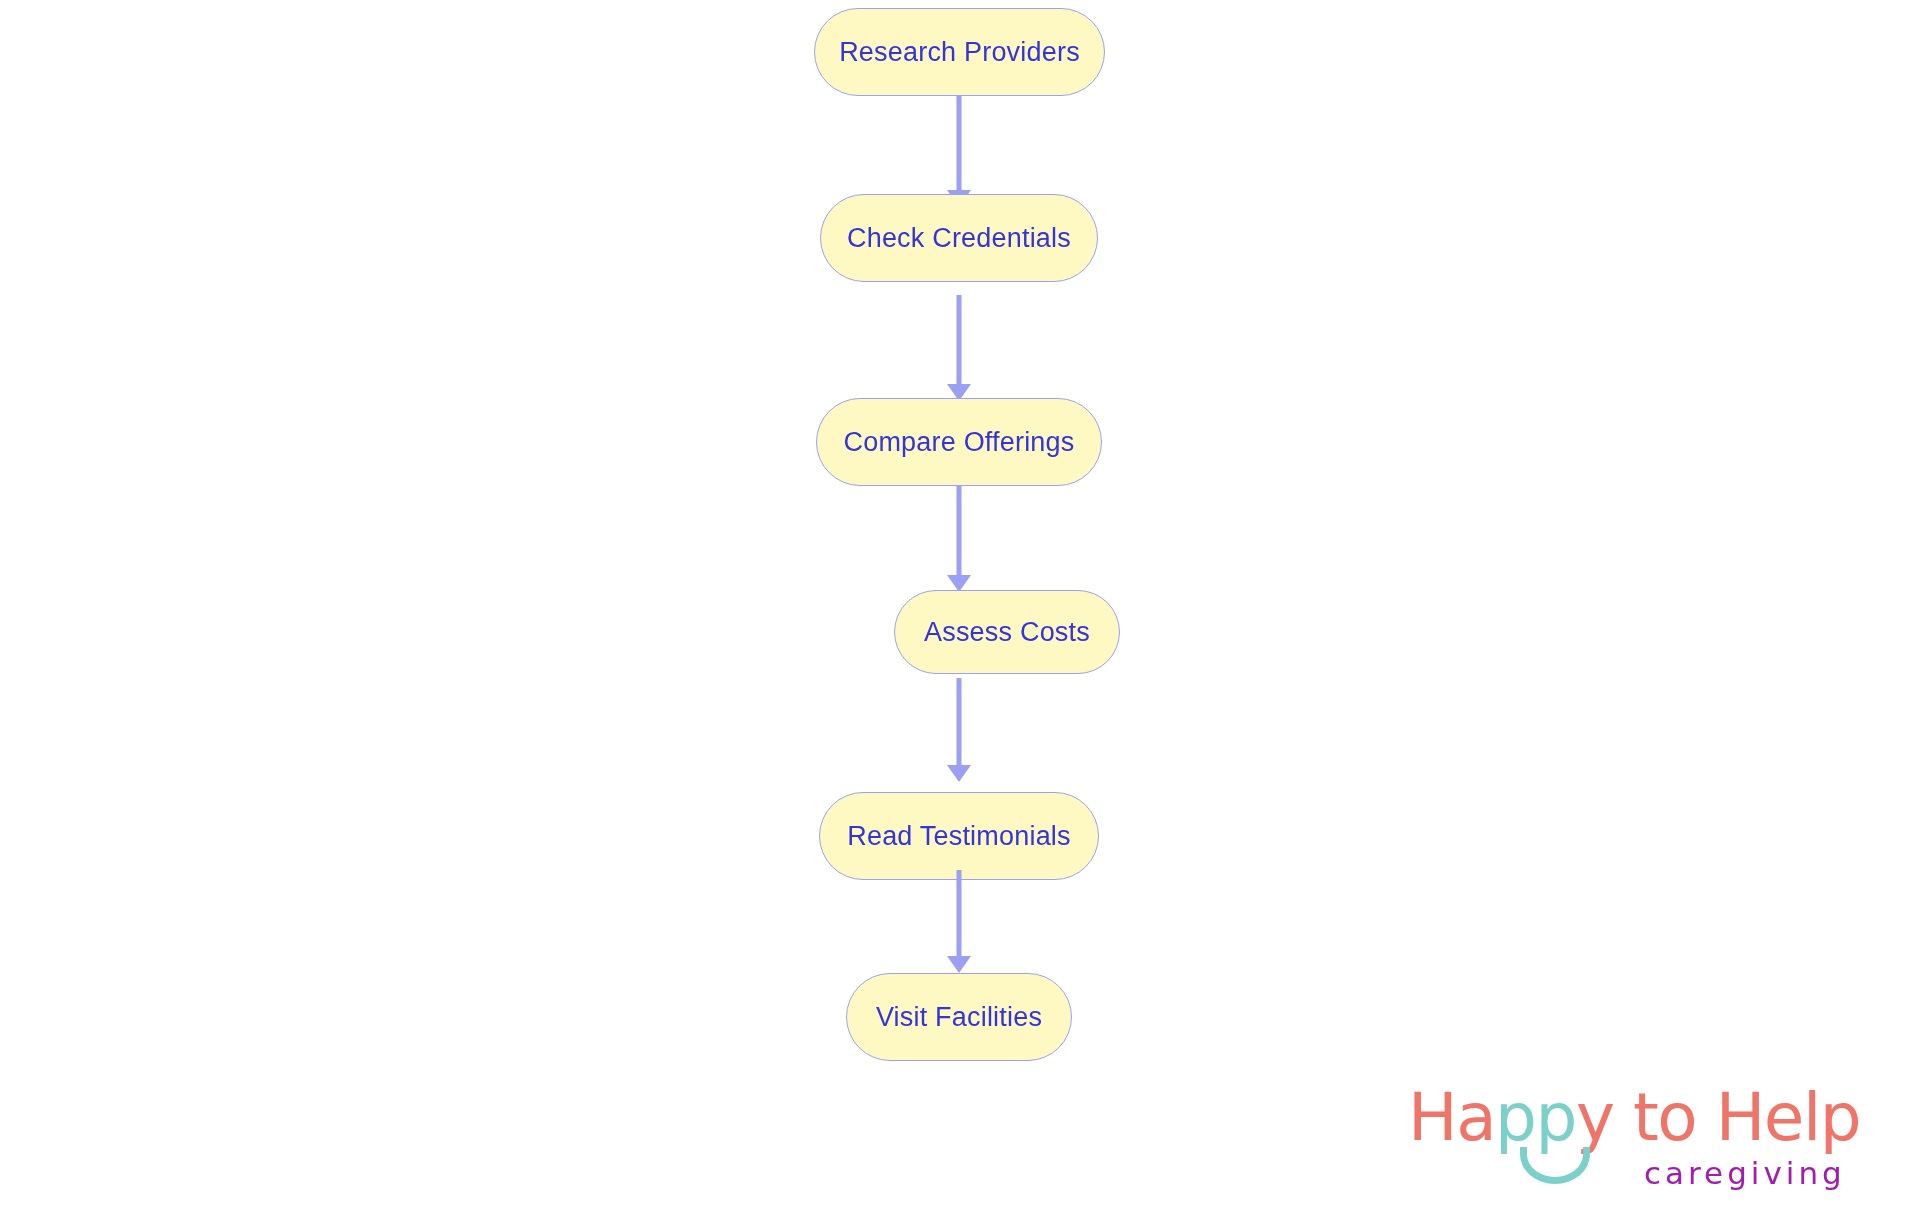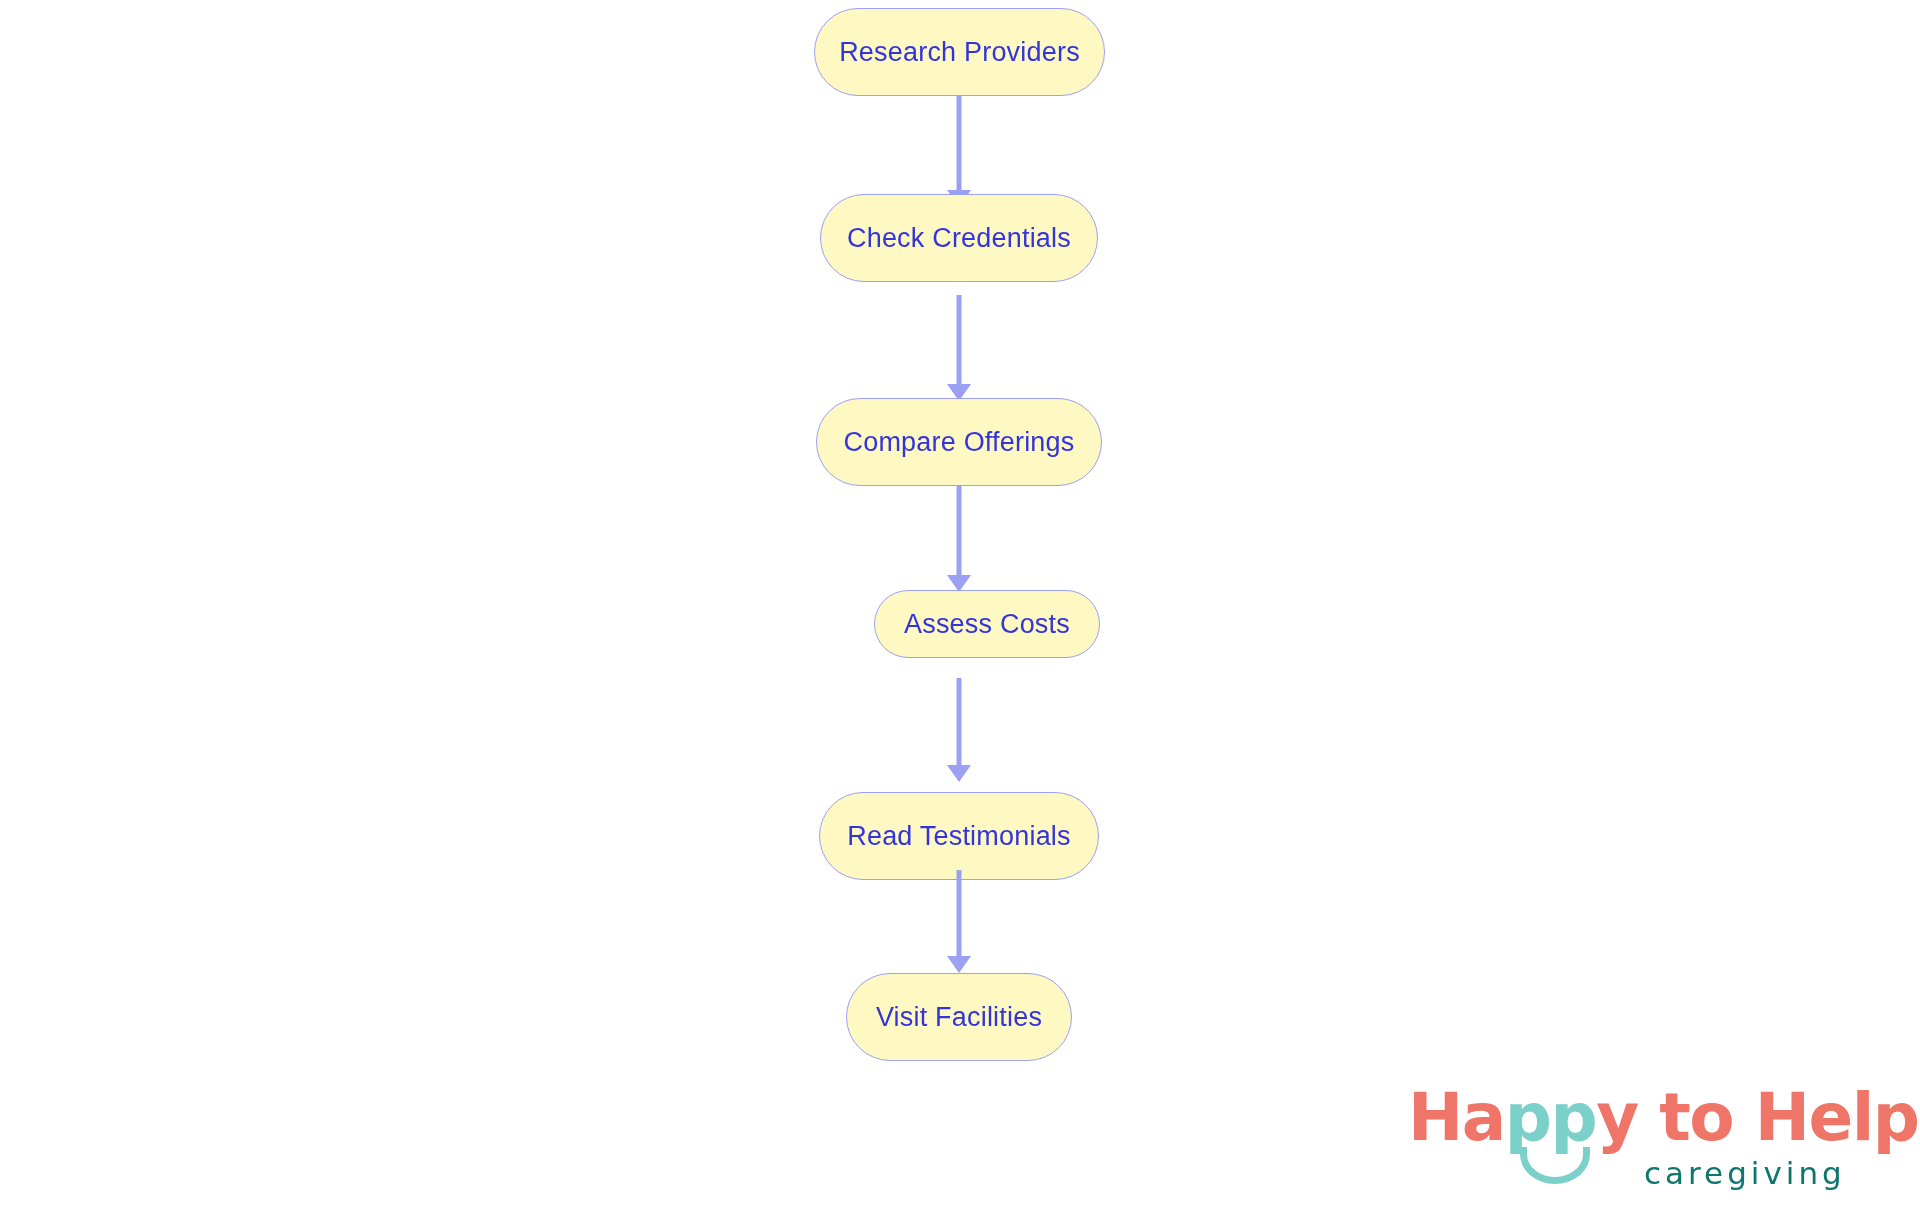--- a/index.html
+++ b/index.html
@@ -78,21 +78,21 @@
     right: 42px;
     bottom: 12px;
     width: 470px;
     height: 118px;
   }
   .logo-wordmark {
     position: absolute;
     left: 0;
     top: 0;
     font-family: "DejaVu Sans", sans-serif;
-    font-weight: 700;
+    font-weight: 400;
     font-size: 66px;
     letter-spacing: -1.5px;
     line-height: 1;
     white-space: nowrap;
   }
   .seg-coral { color: #ee7567; }
   .seg-teal  { color: #7cd0ca; }
 
   .logo-smile {
     position: absolute;
@@ -107,21 +107,21 @@
   }
 
   .logo-sub {
     position: absolute;
     left: 236px;
     top: 70px;
     font-family: "DejaVu Sans", sans-serif;
     font-size: 31px;
     font-weight: 400;
     letter-spacing: 4px;
-    color: #0f766e;
+    color: #a21caf;
     white-space: nowrap;
   }
 </style>
 </head>
 <body>
 
 <div id="flowchart">
   <div class="flow-col">
 
     <div class="node" style="left:814px; top:8px; width:291px; height:88px;">
@@ -144,21 +144,21 @@
 
     <div class="node" style="left:816px; top:398px; width:286px; height:88px;text-align:right;">
       <span>Compare Offerings</span>
     </div>
 
     <div class="connector" style="left:959px; top:486px; height:106px;">
       <div class="stem" style="height:89px;"></div>
       <div class="head" style="top:89px;"></div>
     </div>
 
-    <div class="node" style="left:874px; top:590px; width:226px; height:68px;">
+    <div class="node" style="left:894px; top:590px; width:226px; height:84px;">
       <span>Assess Costs</span>
     </div>
 
     <div class="connector" style="left:959px; top:678px; height:104px;">
       <div class="stem" style="height:87px;"></div>
       <div class="head" style="top:87px;"></div>
     </div>
 
     <div class="node" style="left:819px; top:782px; width:280px; height:88px;margin-top:10px;">
       <span>Read Testimonials</span>

